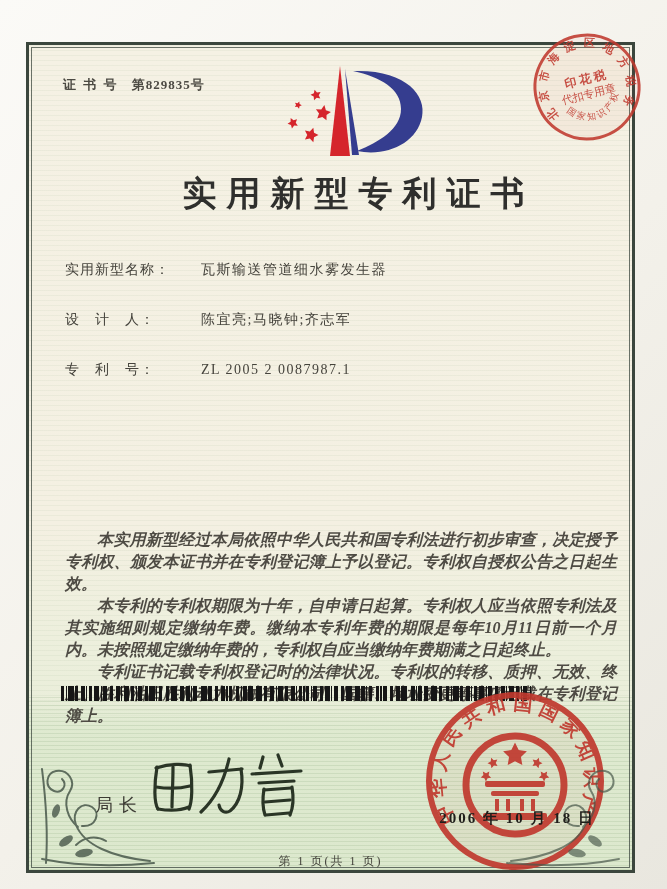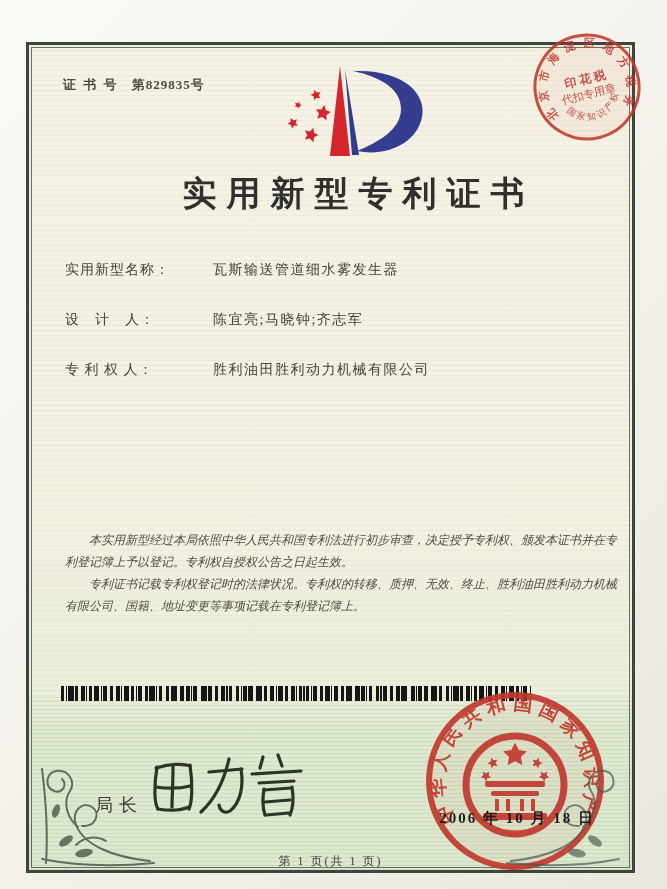--- a/index.html
+++ b/index.html
@@ -35,25 +35,26 @@
   .cert-no .num{letter-spacing:1px;margin-left:8px;}
   .logo{position:absolute;left:224px;top:14px;z-index:6;}
   .tax-stamp{position:absolute;left:500px;top:-16px;z-index:7;transform:rotate(-14deg);opacity:.88;}
   .title{
     position:absolute;left:0;top:126px;width:100%;text-align:center;
     font-size:34px;font-weight:700;letter-spacing:10px;color:#2f2f2d;z-index:6;margin-left:28px;
   }
   .fields{position:absolute;left:36px;top:216px;width:560px;z-index:6;}
   .fld{height:50px;font-size:14px;color:#45433c;letter-spacing:1px;}
   .fld-label{display:inline-block;width:136px;}
-  .fld-value{letter-spacing:1.5px;margin-left:12px;}
+  .fld-value{letter-spacing:1.5px;}
   .paras{
     position:absolute;left:36px;top:484px;width:552px;z-index:6;
-    font-size:12px;line-height:22px;color:#4e4b44;font-style:italic;
+    font-size:16px;line-height:22px;color:#4e4b44;font-style:italic;
     text-align:justify;
+    font-weight:bold;
   }
   .paras p{margin:0;text-indent:2em;}
   .barcode{
     position:absolute;left:32px;top:641px;width:470px;height:15px;z-index:6;
     background:
       repeating-linear-gradient(90deg,#161616 0 3px,transparent 3px 7px),
       repeating-linear-gradient(90deg,#161616 0 2px,transparent 2px 11px),
       repeating-linear-gradient(90deg,#161616 0 1px,transparent 1px 5px);
   }
   .director{
@@ -119,26 +120,27 @@
   <div class="title">实用新型专利证书</div>
 
   <div class="fields">
     <div class="fld">
       <span class="fld-label">实用新型名称：</span><span class="fld-value">瓦斯输送管道细水雾发生器</span>
     </div>
     <div class="fld">
       <span class="fld-label">设　计　人：</span><span class="fld-value">陈宜亮;马晓钟;齐志军</span>
     </div>
     <div class="fld">
-      <span class="fld-label">专 利 权 人：</span><span class="fld-value">胜利油田胜利动力机械有限公司</span>
+      <span class="fld-label">专　利　号：</span><span class="fld-value">ZL 2005 2 0087987.1</span>
     </div>
   </div>
 
   <div class="paras">
     <p>本实用新型经过本局依照中华人民共和国专利法进行初步审查，决定授予专利权、颁发本证书并在专利登记簿上予以登记。专利权自授权公告之日起生效。</p>
+    <p>本专利的专利权期限为十年，自申请日起算。专利权人应当依照专利法及其实施细则规定缴纳年费。缴纳本专利年费的期限是每年10月11日前一个月内。未按照规定缴纳年费的，专利权自应当缴纳年费期满之日起终止。</p>
     <p>专利证书记载专利权登记时的法律状况。专利权的转移、质押、无效、终止、胜利油田胜利动力机械有限公司、国籍、地址变更等事项记载在专利登记簿上。</p>
   </div>
 
   <div class="barcode"></div>
 
   <div class="director">局长</div>
 
   <svg class="signature" width="180" height="92" viewBox="0 0 180 92">
     <g stroke="#2a3526" stroke-width="3.2" fill="none" stroke-linecap="round" stroke-linejoin="round">
       <path d="M16,22 C13,40 13,58 17,64"></path>

